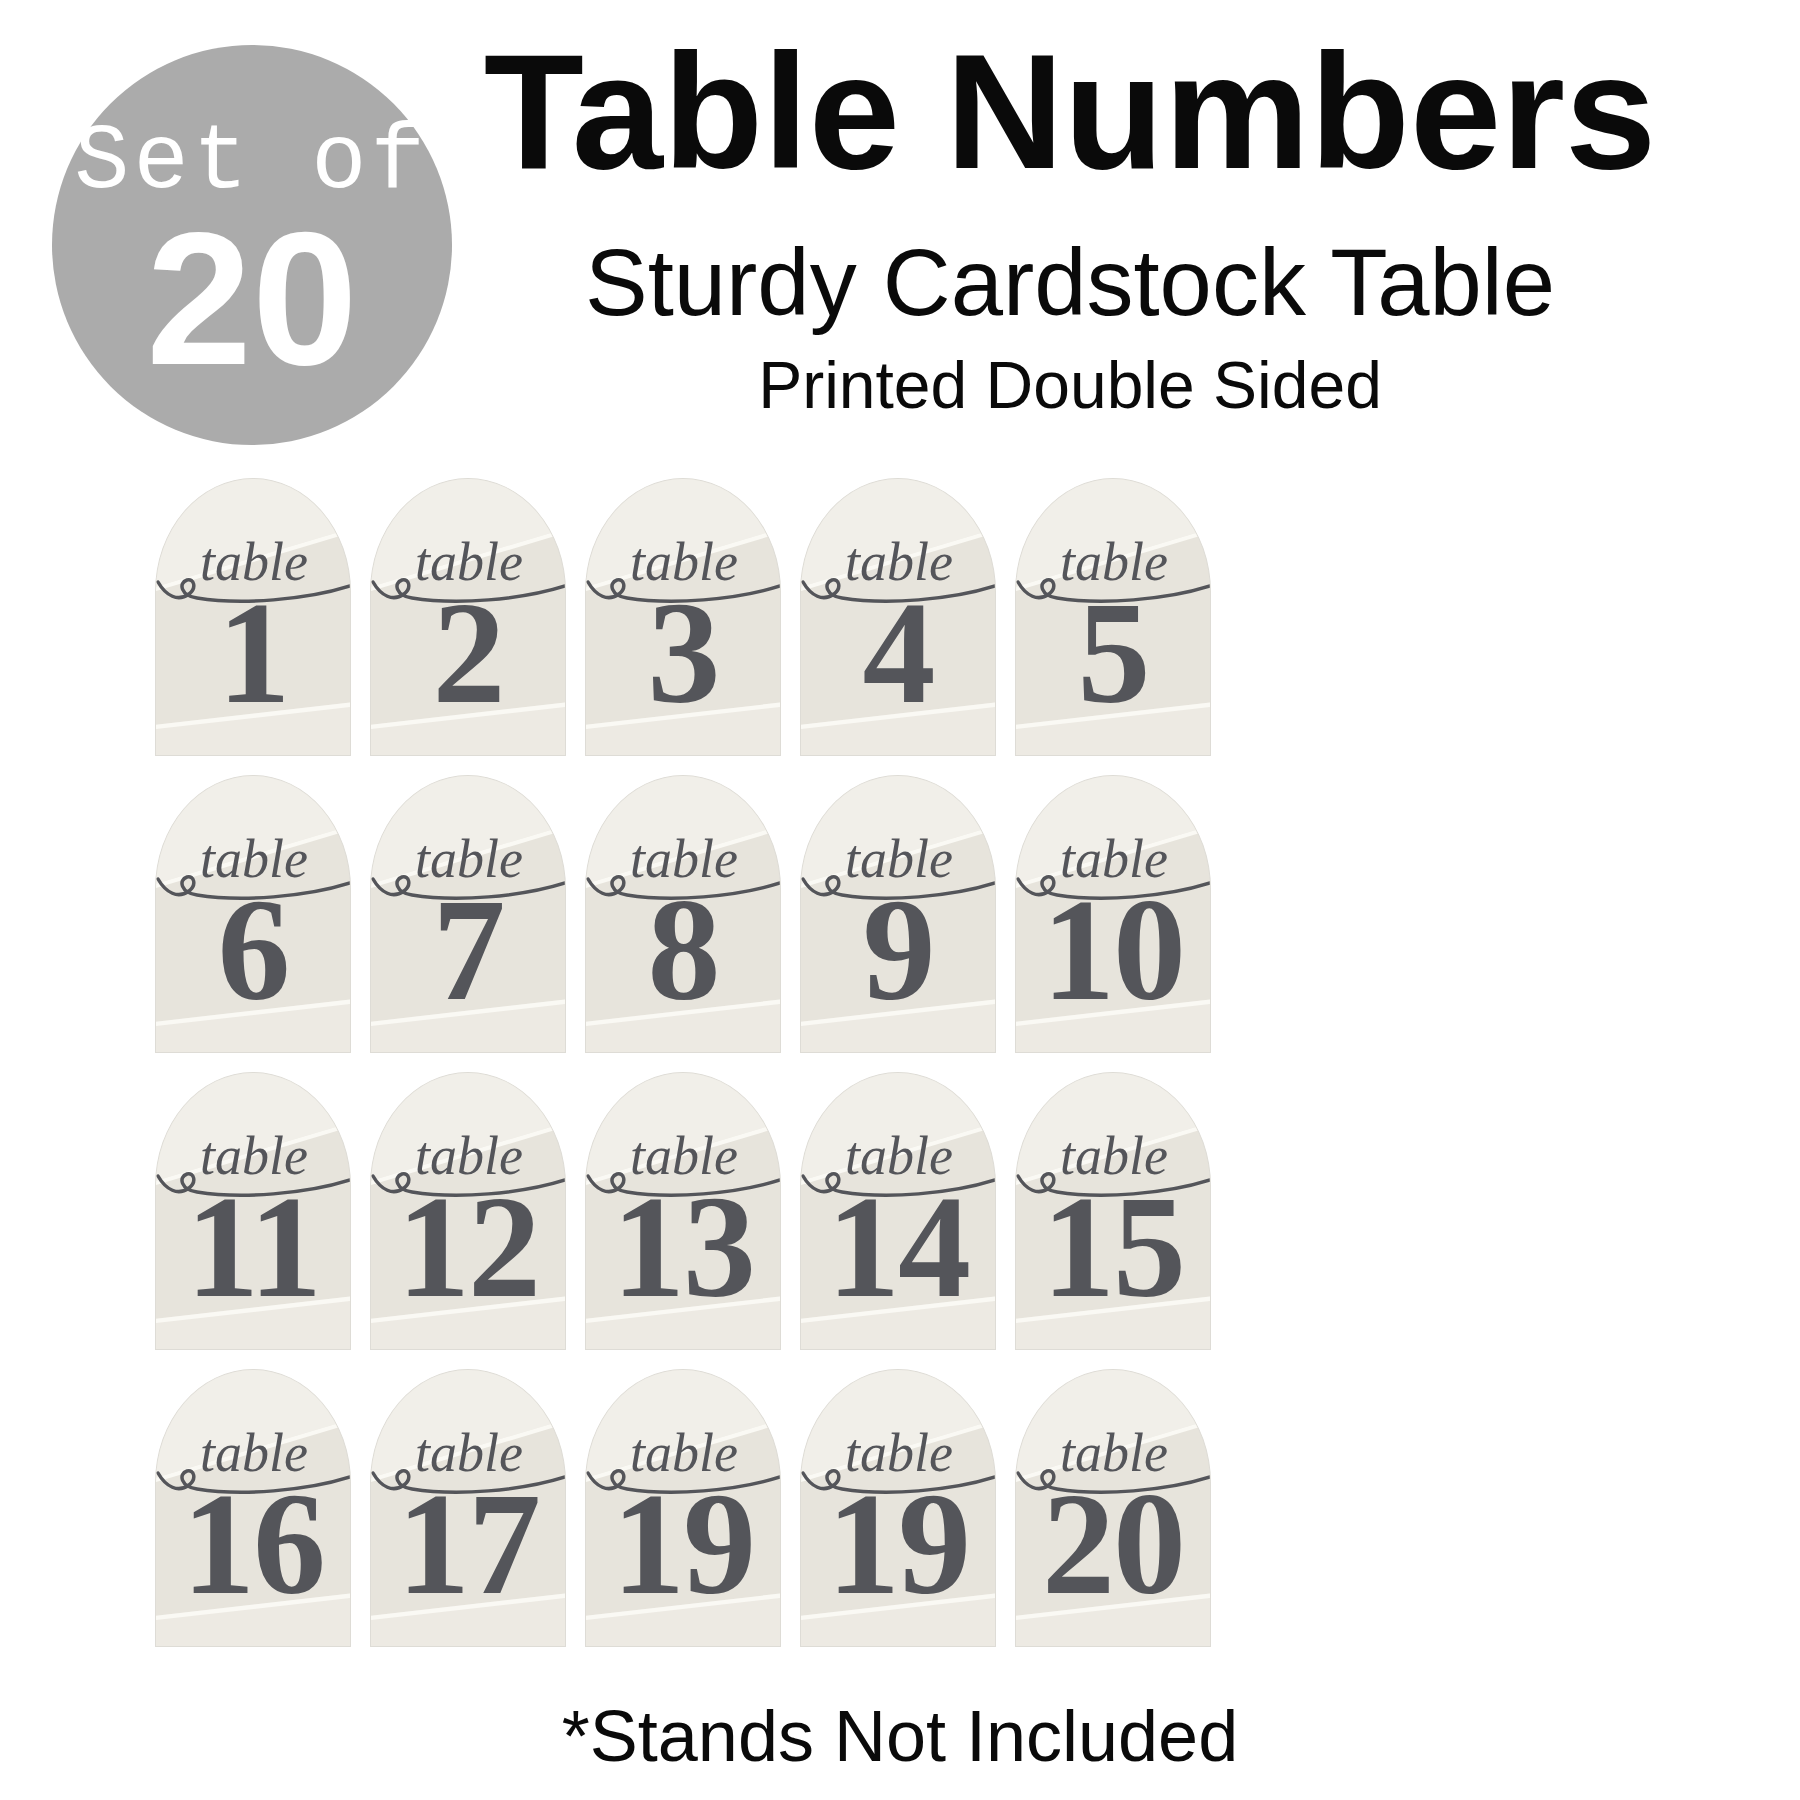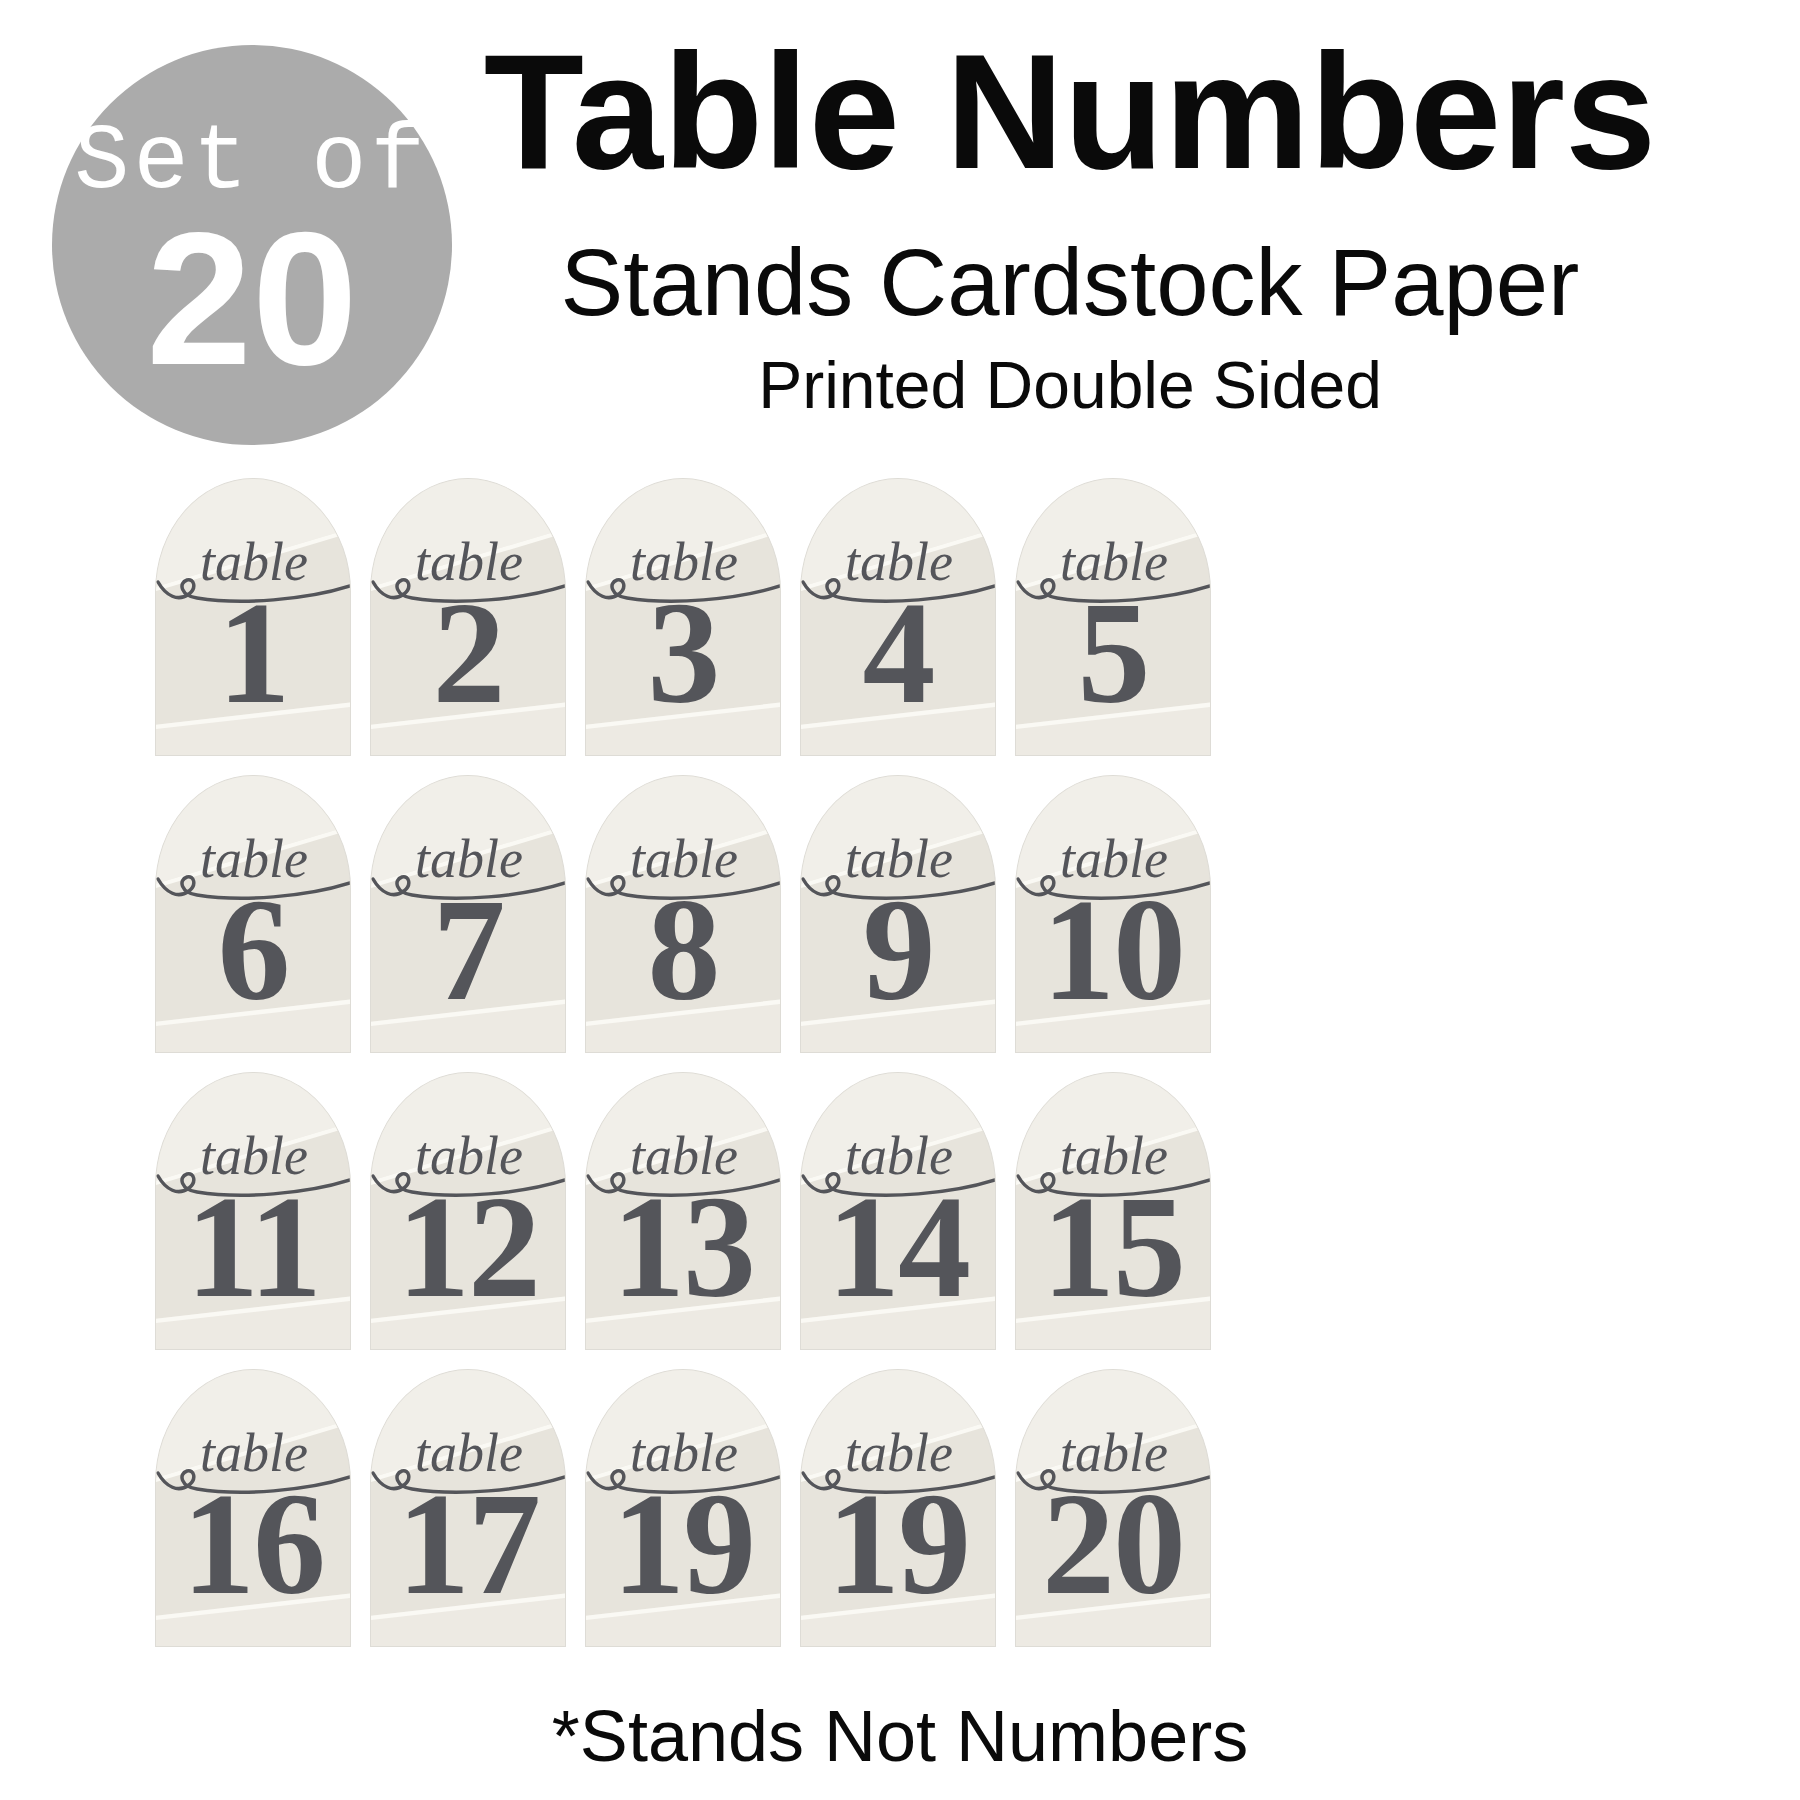--- a/index.html
+++ b/index.html
@@ -143,21 +143,21 @@
 </head>
 <body style="--badge-bg: #ababab; --badge-text: #ffffff; --card-body: #e7e4dc; --card-top: #f1efe9; --card-band: #edeae3; --card-streak: #faf9f4; --ink: #54555a; --heading: #0a0a0a; background: rgb(255, 255, 255);">
 
 <div class="badge">
   <div class="badge-line1">Set of</div>
   <div class="badge-line2">20</div>
 </div>
 
 <div class="header">
   <div class="title">Table Numbers</div>
-  <div class="subtitle">Stands Cardstock Paper</div>
+  <div class="subtitle">Sturdy Cardstock Table</div>
   <div class="printed-note">Printed Double Sided</div>
 </div>
 
 <div class="grid">
   <div class="card">
     <div class="zone-top"></div>
     <div class="streak-top"></div>
     <div class="zone-bottom"></div>
     <div class="streak-bottom"></div>
     <svg class="script" viewBox="0 0 196 92">
@@ -389,13 +389,13 @@
     <div class="zone-bottom"></div>
     <div class="streak-bottom"></div>
     <svg class="script" viewBox="0 0 196 92">
       <path class="flourish" d="M 2 48 C 10 62, 22 68, 33 60 C 41 54, 38 44, 31 46 C 22 49, 25 62, 41 64 C 85 71, 150 66, 194 52"></path>
       <text class="script-word" x="98" y="46" text-anchor="middle">table</text>
     </svg>
     <div class="num">20</div>
   </div>
 </div>
 
-<div class="footer">*Stands Not Numbers</div>
+<div class="footer">*Stands Not Included</div>
 
 </body></html>

